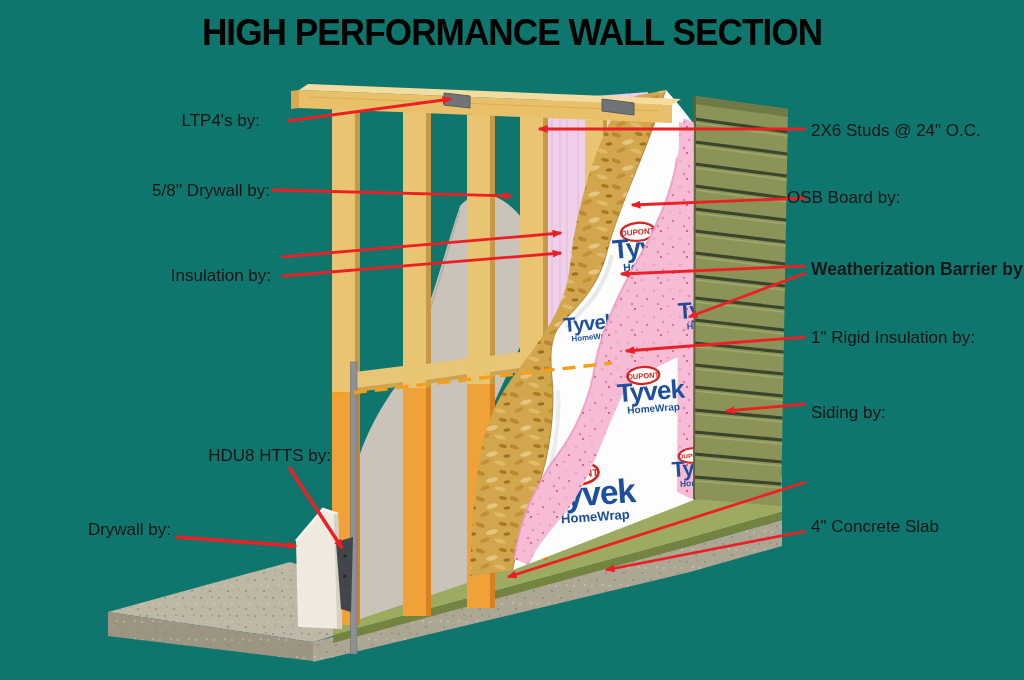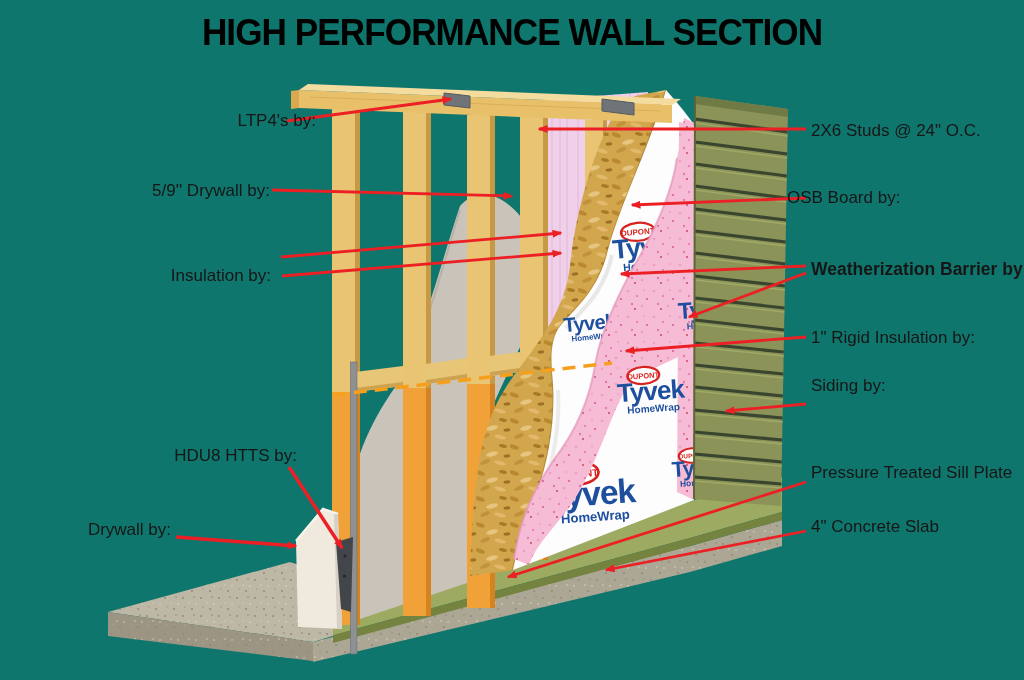--- a/index.html
+++ b/index.html
@@ -255,27 +255,26 @@
       <path d="M806,198 L632,205" marker-end="url(#arrow)"></path>
       <path d="M806,266 L621,274" marker-end="url(#arrow)"></path>
       <path d="M806,273 L689,317" marker-end="url(#arrow)"></path>
       <path d="M806,337 L626,351" marker-end="url(#arrow)"></path>
       <path d="M806,404 L726,411" marker-end="url(#arrow)"></path>
       <path d="M806,482 L508,577" marker-end="url(#arrow)"></path>
       <path d="M806,531 L606,570" marker-end="url(#arrow)"></path>
     </g>
   </svg>
 
-  <div class="lbl" style="right:708px;top:121px">LTP4's by:</div>
-  <div class="lbl" style="right:754px;top:191px">5/9'' Drywall by:</div>
+  <div class="lbl" style="right:764px;top:121px">LTP4's by:</div>
+  <div class="lbl" style="right:754px;top:191px">5/8'' Drywall by:</div>
   <div class="lbl" style="right:753px;top:276px">Insulation by:</div>
-  <div class="lbl" style="right:727px;top:456px">HDU8 HTTS by:</div>
+  <div class="lbl" style="right:693px;top:456px">HDU8 HTTS by:</div>
   <div class="lbl" style="right:853px;top:530px">Drywall by:</div>
 
   <div class="lbl" style="left:811px;top:131px">2X6 Studs @ 24" O.C.</div>
   <div class="lbl" style="left:787px;top:198px">OSB Board by:</div>
   <div class="lbl bold" style="left:811px;top:270px">Weatherization Barrier by:</div>
   <div class="lbl" style="left:811px;top:338px">1" Rigid Insulation by:</div>
-  <div class="lbl" style="left:811px;top:386px">Siding by:</div>
-  <div class="lbl" style="left:811px;top:473px">Pressure Treated Sill Plate</div>
+  <div class="lbl" style="left:811px;top:413px">Siding by:</div>
   <div class="lbl" style="left:811px;top:527px">4" Concrete Slab</div>
 
 </div>
 
 </body></html>

